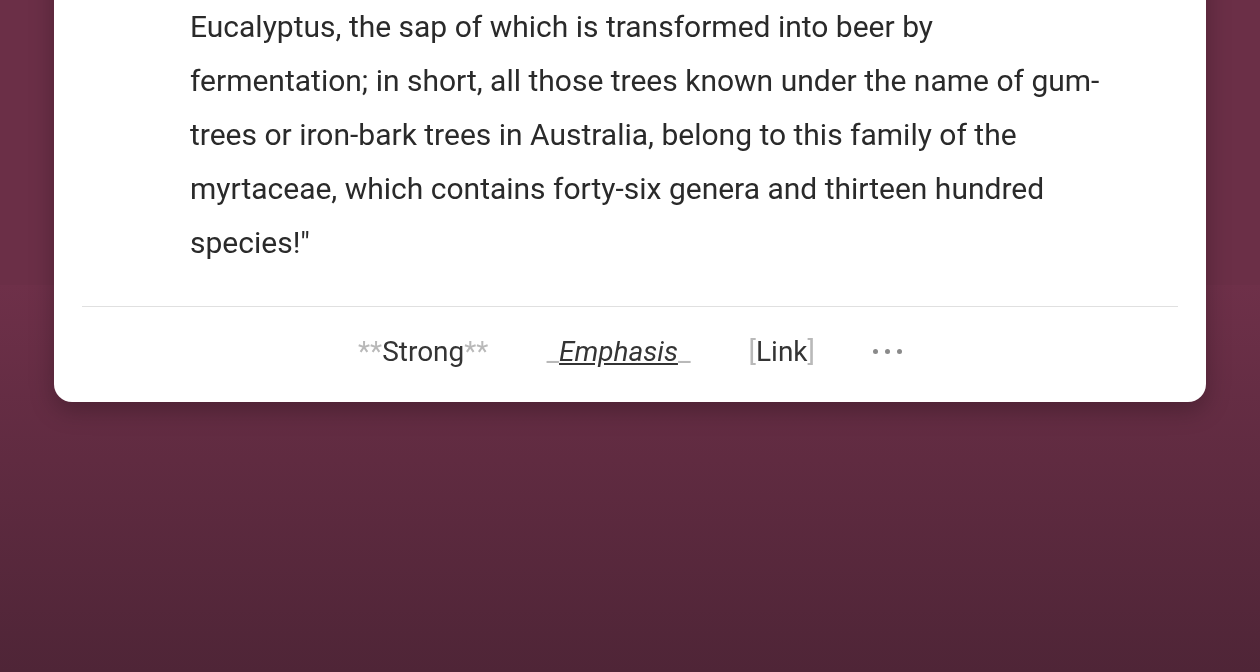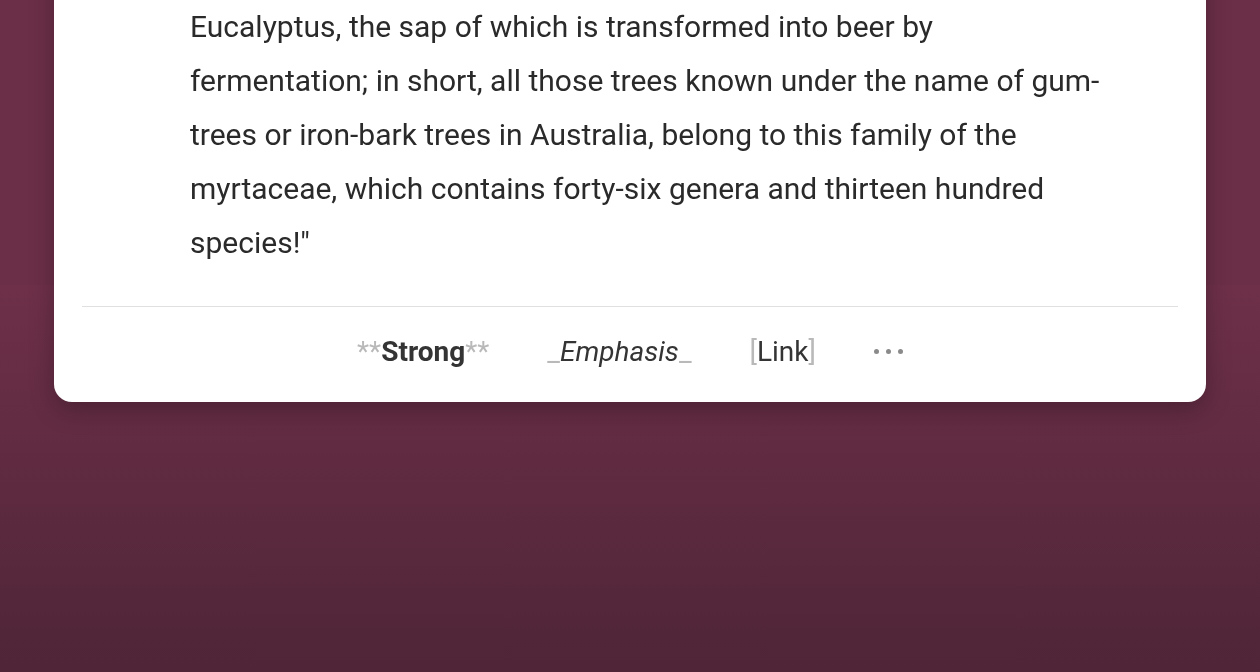--- a/index.html
+++ b/index.html
@@ -55,22 +55,22 @@
     .tool-btn {
       display: inline-flex;
       align-items: center;
       color: #343434;
       cursor: pointer;
       user-select: none;
     }
     .decor {
       color: #b9b9b9;
     }
-    .strong-label { font-weight: 700; }
-    .emph-label { font-style: italic; }
+    .strong-label { font-weight: 400; }
+    .emph-label { font-style: italic; text-decoration: underline; }
     .more-dots {
       display: inline-flex;
       align-items: center;
       gap: 7px;
     }
     .dot {
       width: 5px; height: 5px;
       background: #8a8a8a;
       border-radius: 50%;
       display: inline-block;

